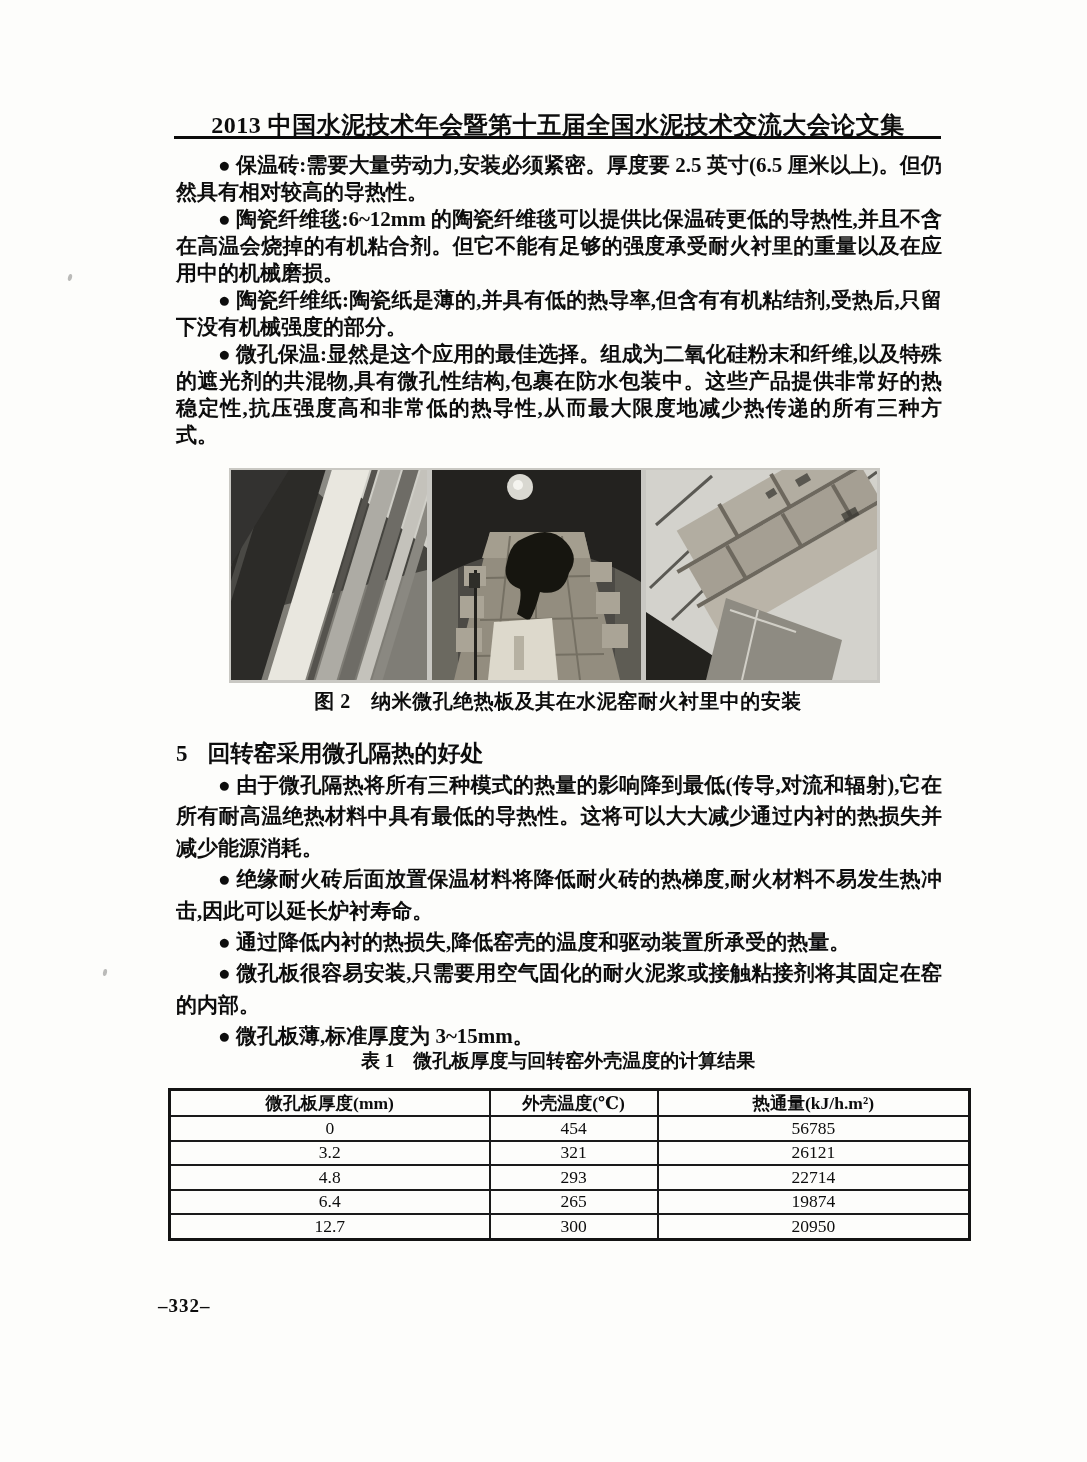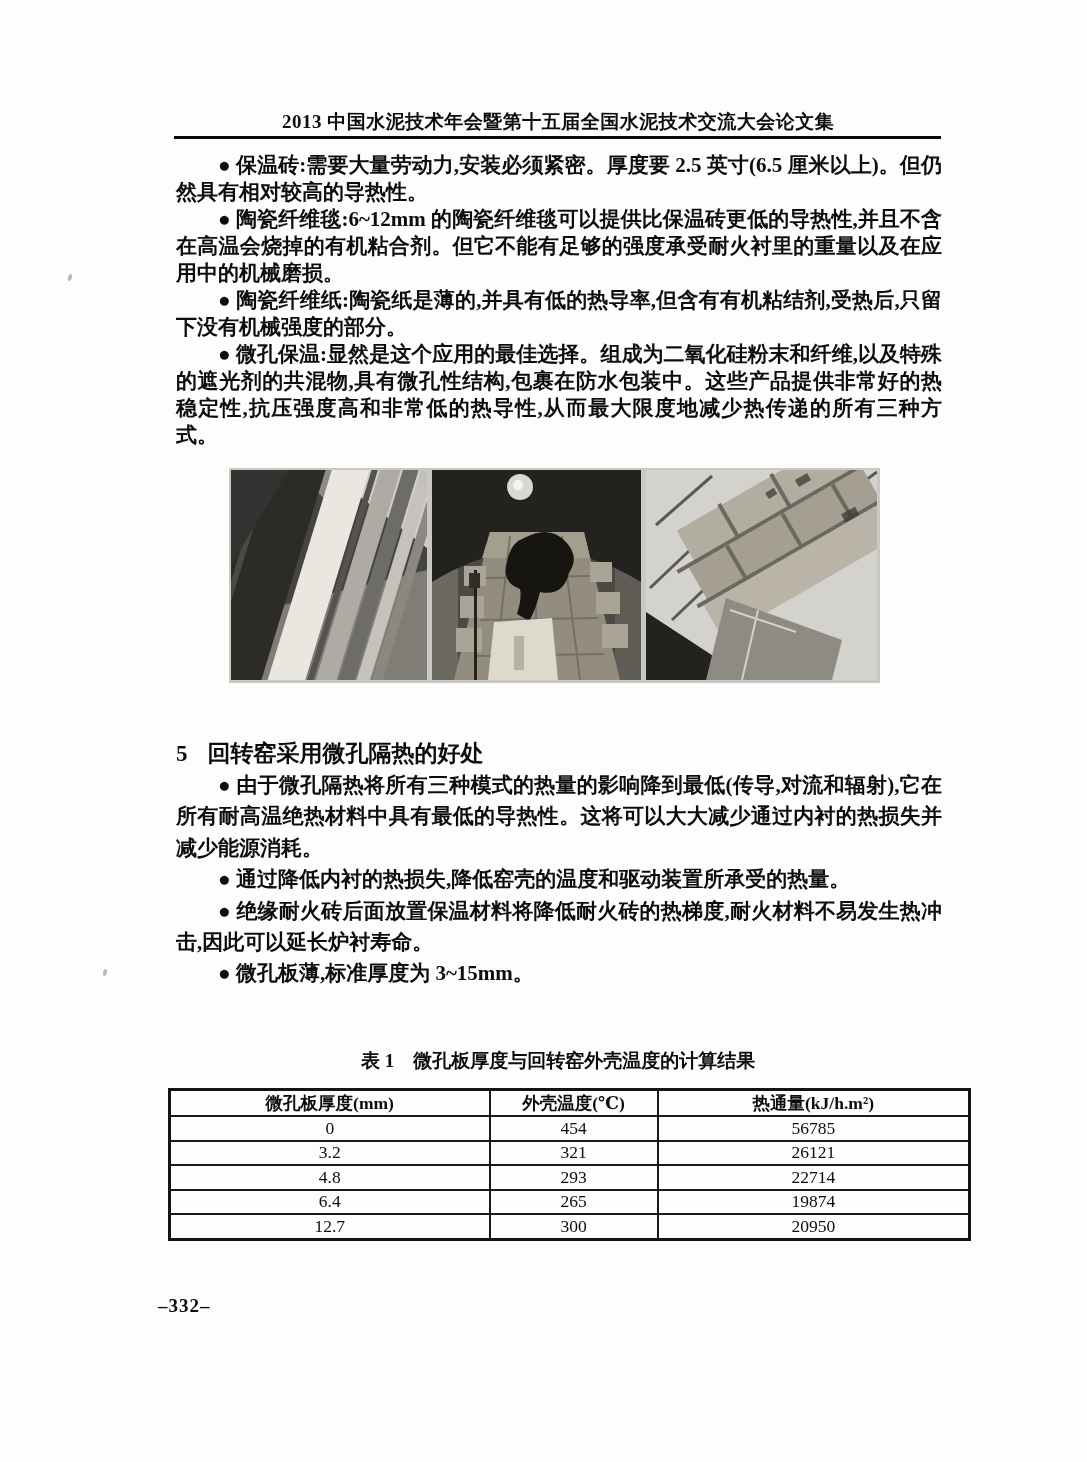--- a/index.html
+++ b/index.html
@@ -7,21 +7,21 @@
     position:relative;
     width:1087px;height:1462px;
     margin:0 auto;
     background:#fdfdfb;
     font-family:"Liberation Serif","DejaVu Serif",serif;
     color:#0d0d0d;
     overflow:hidden;
   }
   .header-title{
     position:absolute;top:109px;left:175px;width:766px;
-    text-align:center;font-size:19px;font-weight:700;letter-spacing:.5px;
+    text-align:center;font-size:24px;font-weight:700;letter-spacing:.5px;
     white-space:nowrap;
   }
   .header-rule{
     position:absolute;top:136px;left:174px;width:767px;height:3px;
     background:#0b0b0b;
   }
   .intro{
     position:absolute;top:152px;left:176px;width:766px;
     font-size:21px;line-height:27px;font-weight:600;
   }
@@ -171,29 +171,31 @@
         <line x1="84" y1="140" x2="150" y2="162"></line>
       </g>
       <g fill="#34332e" opacity=".7">
         <rect x="150" y="6" width="14" height="8" transform="rotate(-30 157 10)"></rect>
         <rect x="196" y="40" width="16" height="9" transform="rotate(-28 204 44)"></rect>
         <rect x="120" y="20" width="10" height="7" transform="rotate(-32 125 23)"></rect>
       </g>
     </svg>
   </div>
 
+  <div class="figure-caption">图 2　纳米微孔绝热板及其在水泥窑耐火衬里中的安装</div>
 
   <div class="section-heading">
     <span class="sec-num">5</span><span>回转窑采用微孔隔热的好处</span>
   </div>
 
   <div class="benefits">
     <p class="para">● 由于微孔隔热将所有三种模式的热量的影响降到最低(传导,对流和辐射),它在所有耐高温绝热材料中具有最低的导热性。这将可以大大减少通过内衬的热损失并减少能源消耗。</p>
+    <p class="para">● 绝缘耐火砖后面放置保温材料将降低耐火砖的热梯度,耐火材料不易发生热冲击,因此可以延长炉衬寿命。</p>
     <p class="para">● 通过降低内衬的热损失,降低窑壳的温度和驱动装置所承受的热量。</p>
-    <p class="para">● 绝缘耐火砖后面放置保温材料将降低耐火砖的热梯度,耐火材料不易发生热冲击,因此可以延长炉衬寿命。</p>
+    <p class="para">● 微孔板很容易安装,只需要用空气固化的耐火泥浆或接触粘接剂将其固定在窑的内部。</p>
     <p class="para">● 微孔板薄,标准厚度为 3~15mm。</p>
   </div>
 
   <div class="table-title">表 1　微孔板厚度与回转窑外壳温度的计算结果</div>
 
   <table class="results-table">
     <colgroup>
       <col style="width:40%">
         <col style="width:21%">
         <col style="width:39%">

